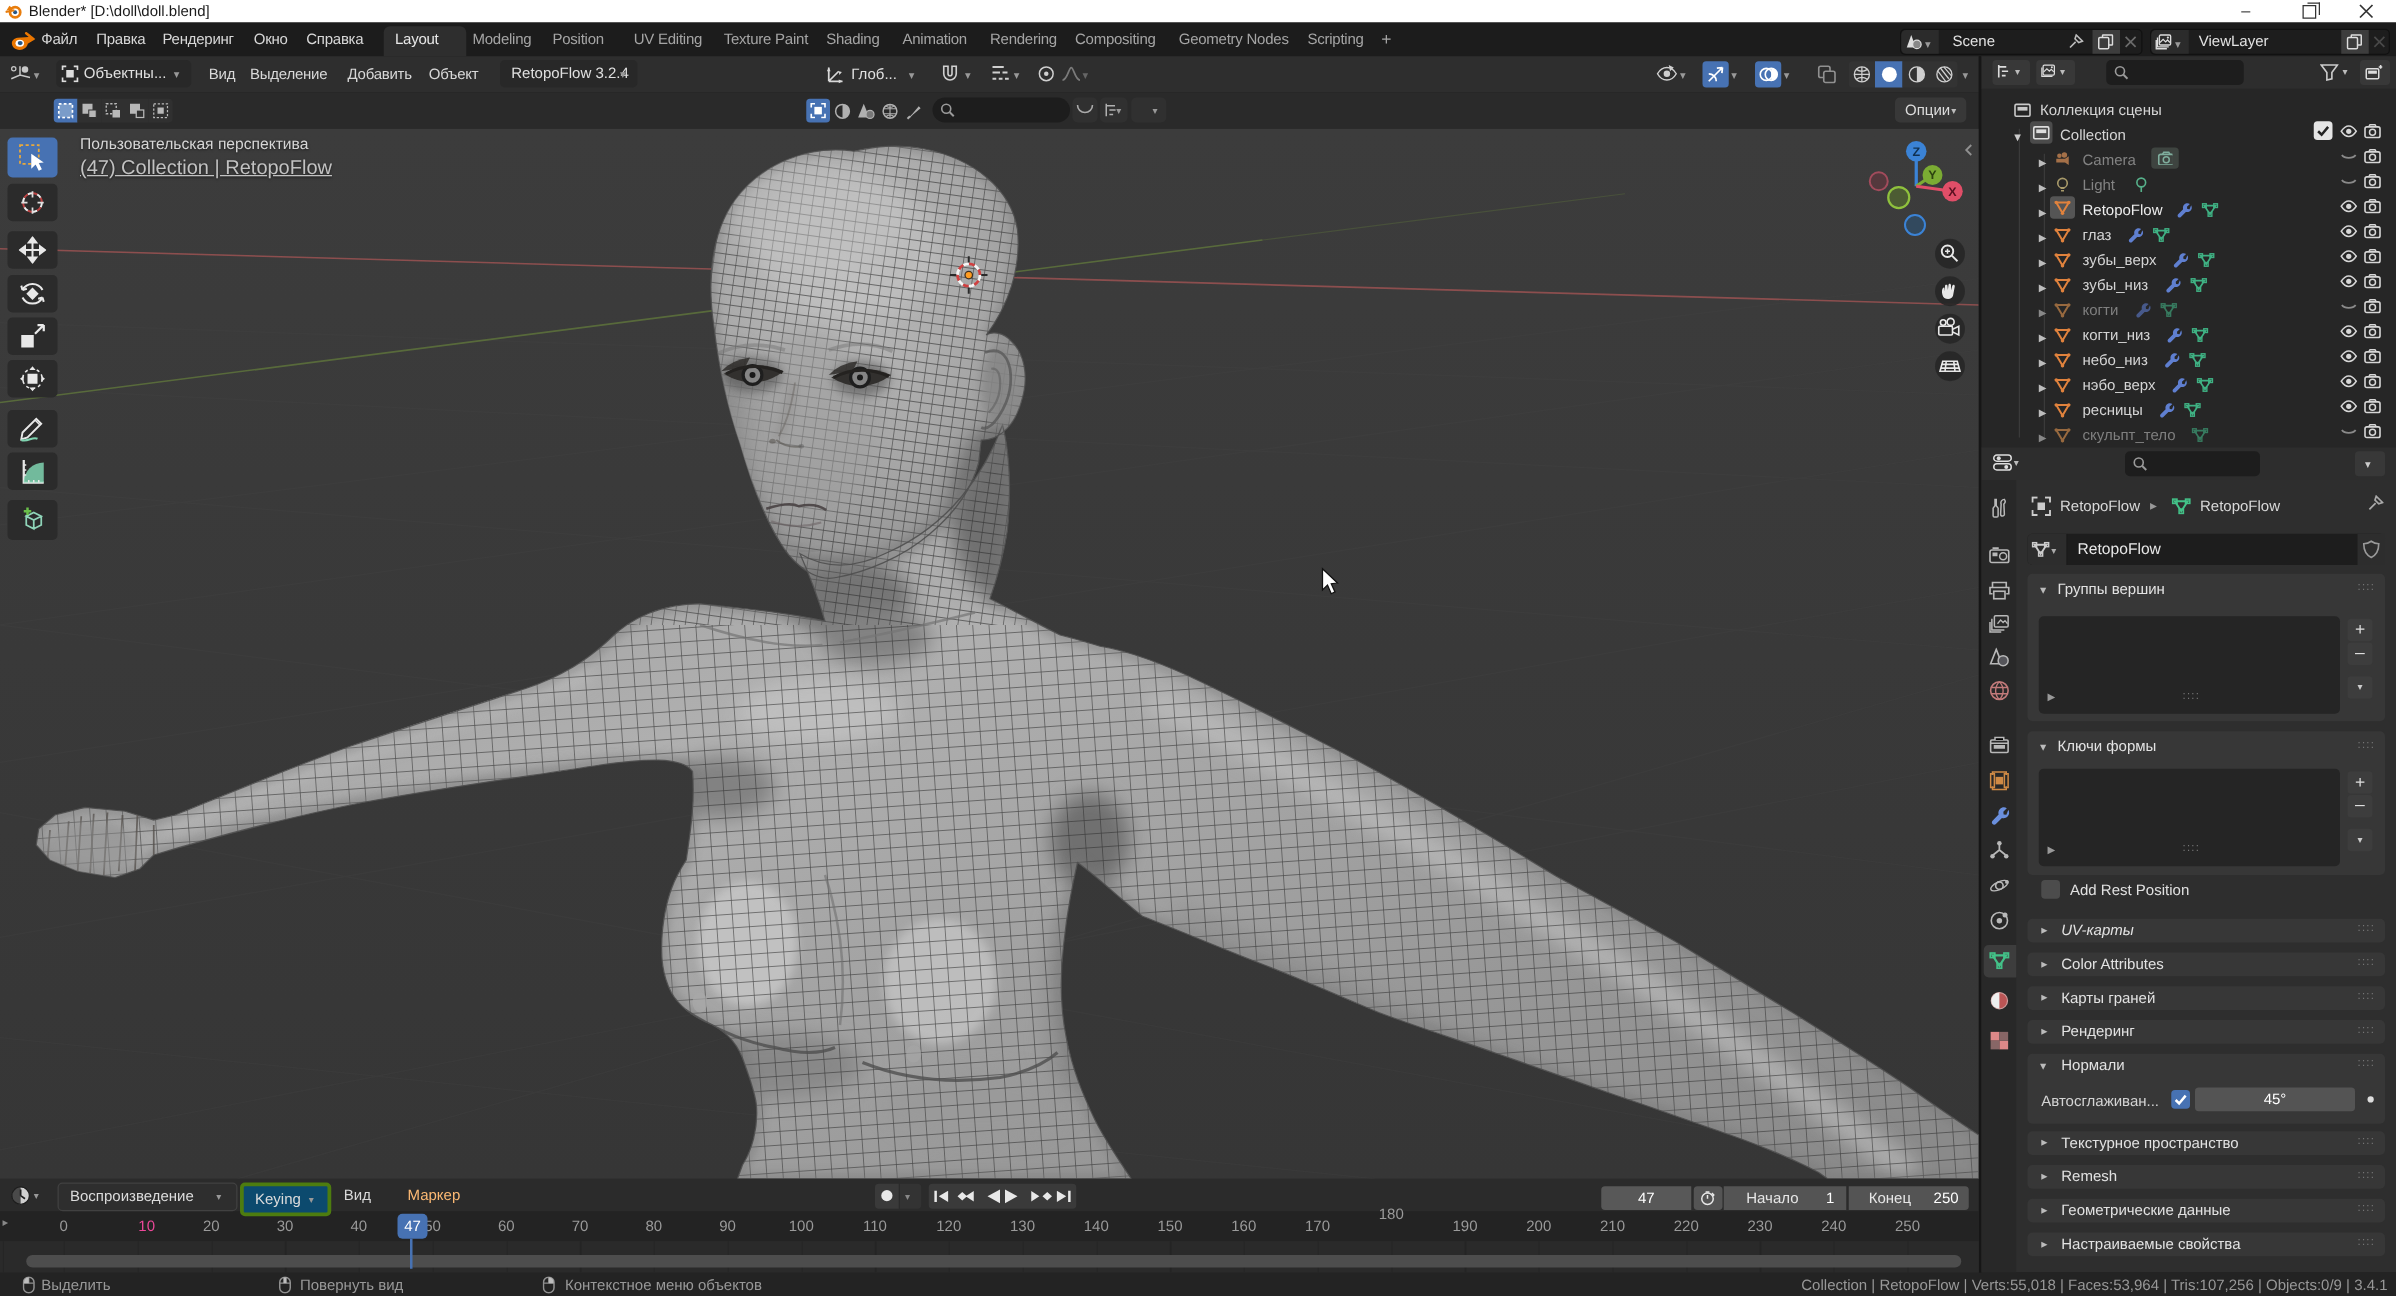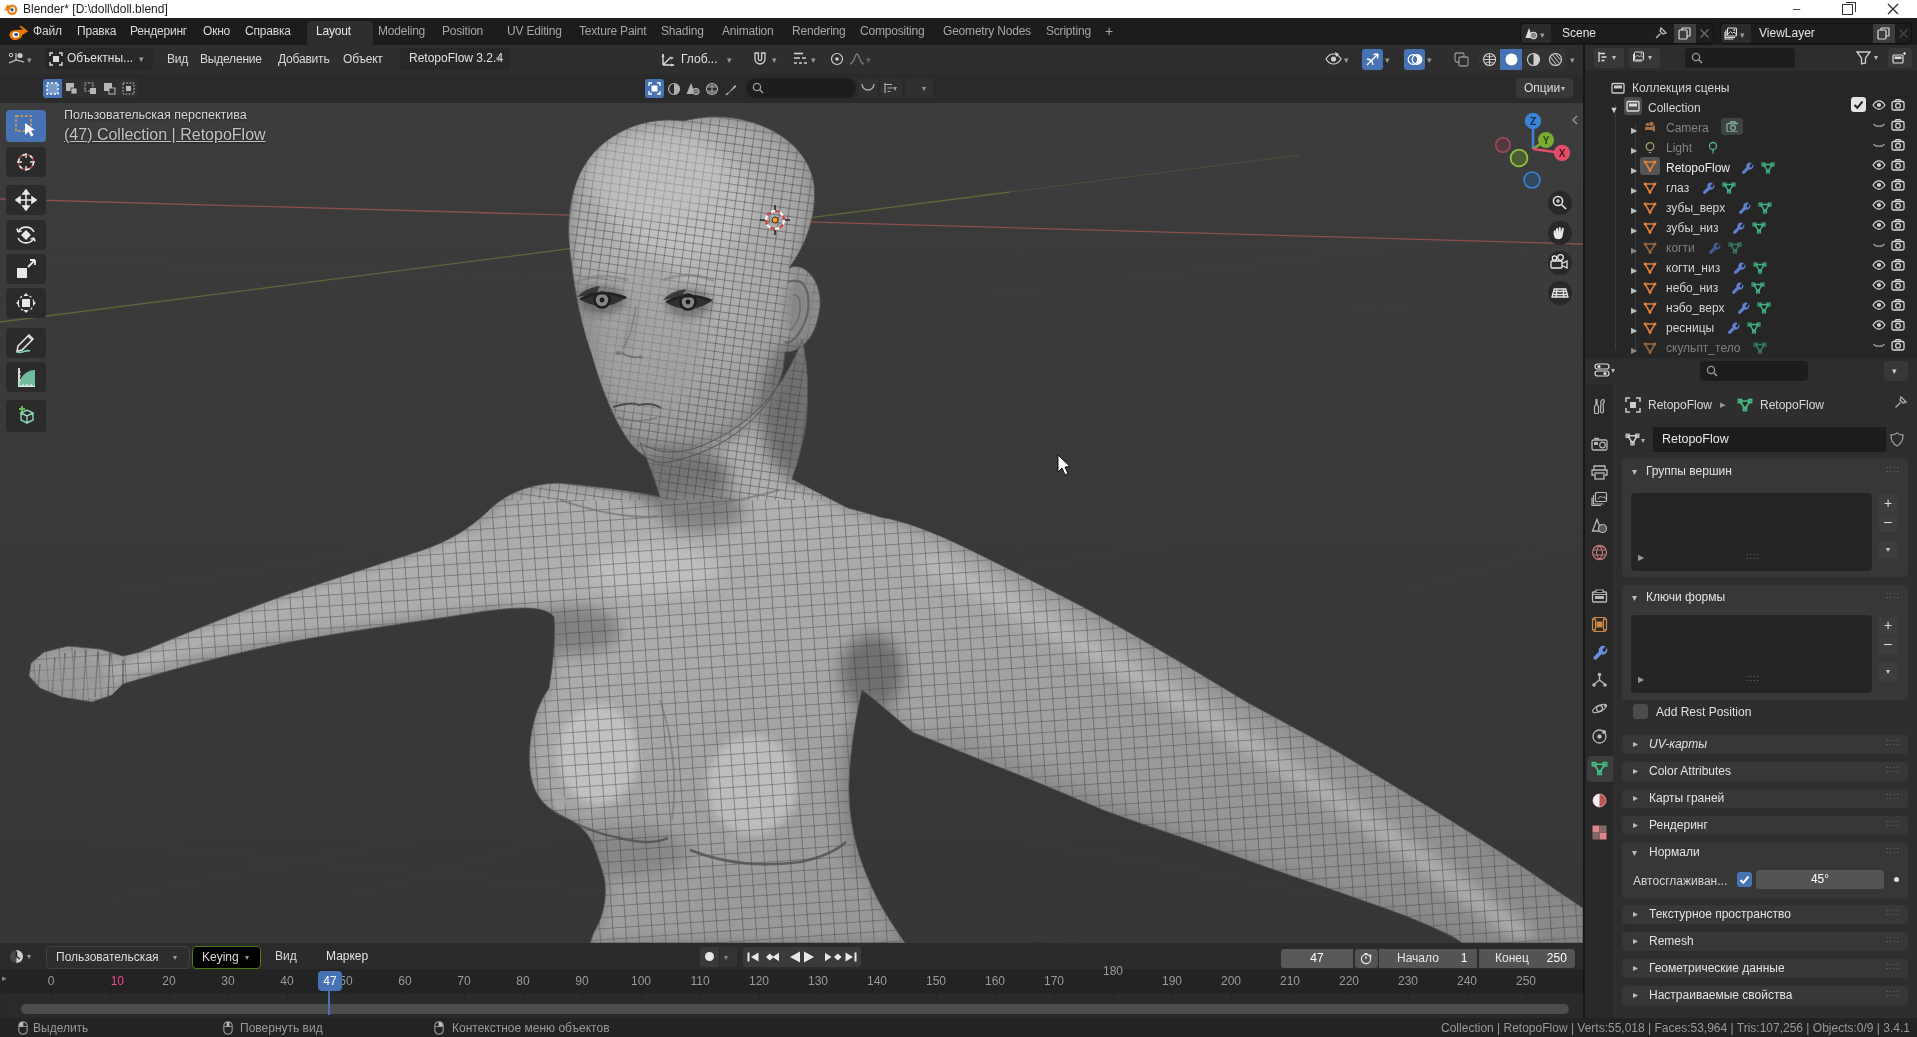--- a/index.html
+++ b/index.html
@@ -1089,29 +1089,29 @@
 <div class="abs" style="left:0;top:26px;width:1583px;height:24px;background:#232323;"></div>
 <div class="abs" style="left:0;top:50px;width:1583px;height:25px;background:#2a2a2a;background-image:repeating-linear-gradient(to right,#242424 0,#242424 1px,transparent 1px,transparent 59px);background-position:51px 0;"></div>
 <svg class="abs" style="left:8px;top:5px" width="17" height="17" viewBox="0 0 17 17">
       <circle cx="8.5" cy="8.5" r="7" fill="#cfcfcf"></circle>
       <path d="M8.5 1.5 a7 7 0 0 0 0 14 z" fill="#4a4a4a"></path>
       <circle cx="8.5" cy="8.5" r="7" fill="none" stroke="#1d1d1d"></circle>
       <path d="M8.5 8.5 L8.5 3.5 M8.5 8.5 L12 11" stroke="#1d1d1d" stroke-width="1.4"></path>
     </svg>
 <div class="txt" style="left:27px;top:9px;font-size:8px;color:#999;">▾</div>
 <div class="abs" style="left:46px;top:3px;width:142px;height:21px;background:#2e2e2e;border:1px solid #414141;border-radius:4px;">
- <div class="txt" style="left:9px;top:3px;font-size:12px;color:#dcdcdc;">Пользовательская</div>
+ <div class="txt" style="left:9px;top:3px;font-size:12px;color:#dcdcdc;">Воспроизведение</div>
  <div class="txt" style="left:126px;top:6px;font-size:8px;color:#999;">▾</div>
 </div>
-<div class="abs" style="left:192px;top:3px;width:67px;height:21px;background:#000000;border:1px solid #4d7c0f;border-radius:4px;">
+<div class="abs" style="left:192px;top:3px;width:67px;height:21px;background:#0c4a6e;border:3px solid #4d7c0f;border-radius:4px;">
  <div class="txt" style="left:9px;top:3px;font-size:12px;color:#dcdcdc;">Keying</div>
  <div class="txt" style="left:52px;top:6px;font-size:8px;color:#999;">▾</div>
 </div>
 <div class="txt" style="left:275px;top:6px;font-size:12px;color:#d8d8d8;">Вид</div>
-<div class="txt" style="left:326px;top:6px;font-size:12px;color:#e5e5e5;">Маркер</div>
+<div class="txt" style="left:326px;top:6px;font-size:12px;color:#fdba74;">Маркер</div>
 <div class="abs" style="left:700px;top:4px;width:19px;height:20px;background:#3a3a3a;border-radius:3px 0 0 3px;">
       <div class="abs" style="left:5px;top:5px;width:9px;height:9px;background:#e8e8e8;border-radius:50%;"></div>
     </div>
 <div class="abs" style="left:720px;top:4px;width:17px;height:20px;background:#333;border-radius:0 3px 3px 0;">
       <div class="txt" style="left:4px;top:6px;font-size:8px;color:#888;">▾</div>
     </div>
 <div class="abs" style="left:743px;top:4px;width:118px;height:20px;background:#3a3a3a;border-radius:3px;"></div>
 <svg class="abs" style="left:743px;top:4px" width="118" height="20" viewBox="0 0 118 20">
       <g fill="#e8e8e8">
         <path d="M4.5,5.5 h2 v9 h-2 z M15.5,5.5 v9 L8,10 z"></path>

